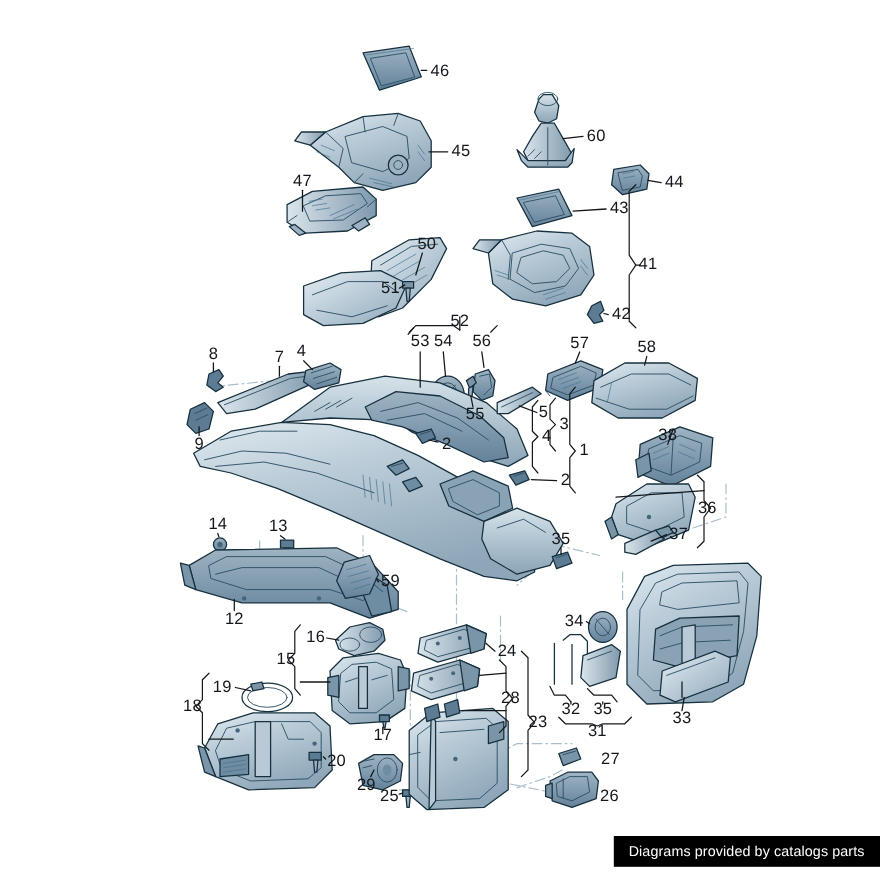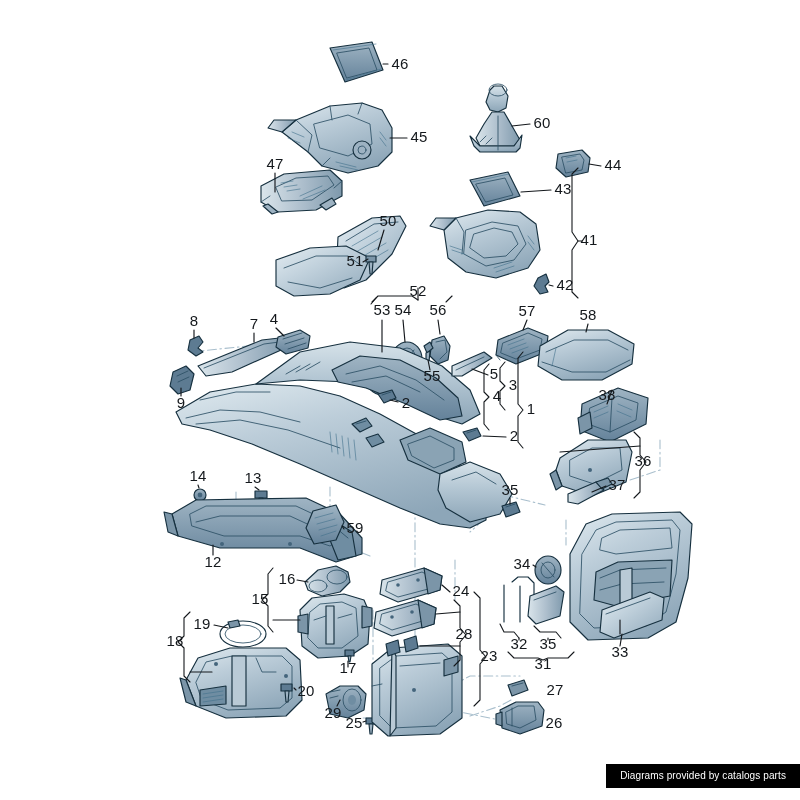--- a/index.html
+++ b/index.html
@@ -73,21 +73,21 @@
     fill: none;
     stroke-linecap: round;
   }
   #watermark {
     position: absolute;
     right: 0px;
     bottom: 12px;
     background: #000000;
     color: #ffffff;
     font-family: "Liberation Sans", sans-serif;
-    font-size: 10px;
+    font-size: 13px;
     padding: 6px 14px 7px 14px;
     letter-spacing: 0.1px;
     white-space: nowrap;
   }
 </style>
 </head>
 <body>
 
 <div id="diagram-root">
 

